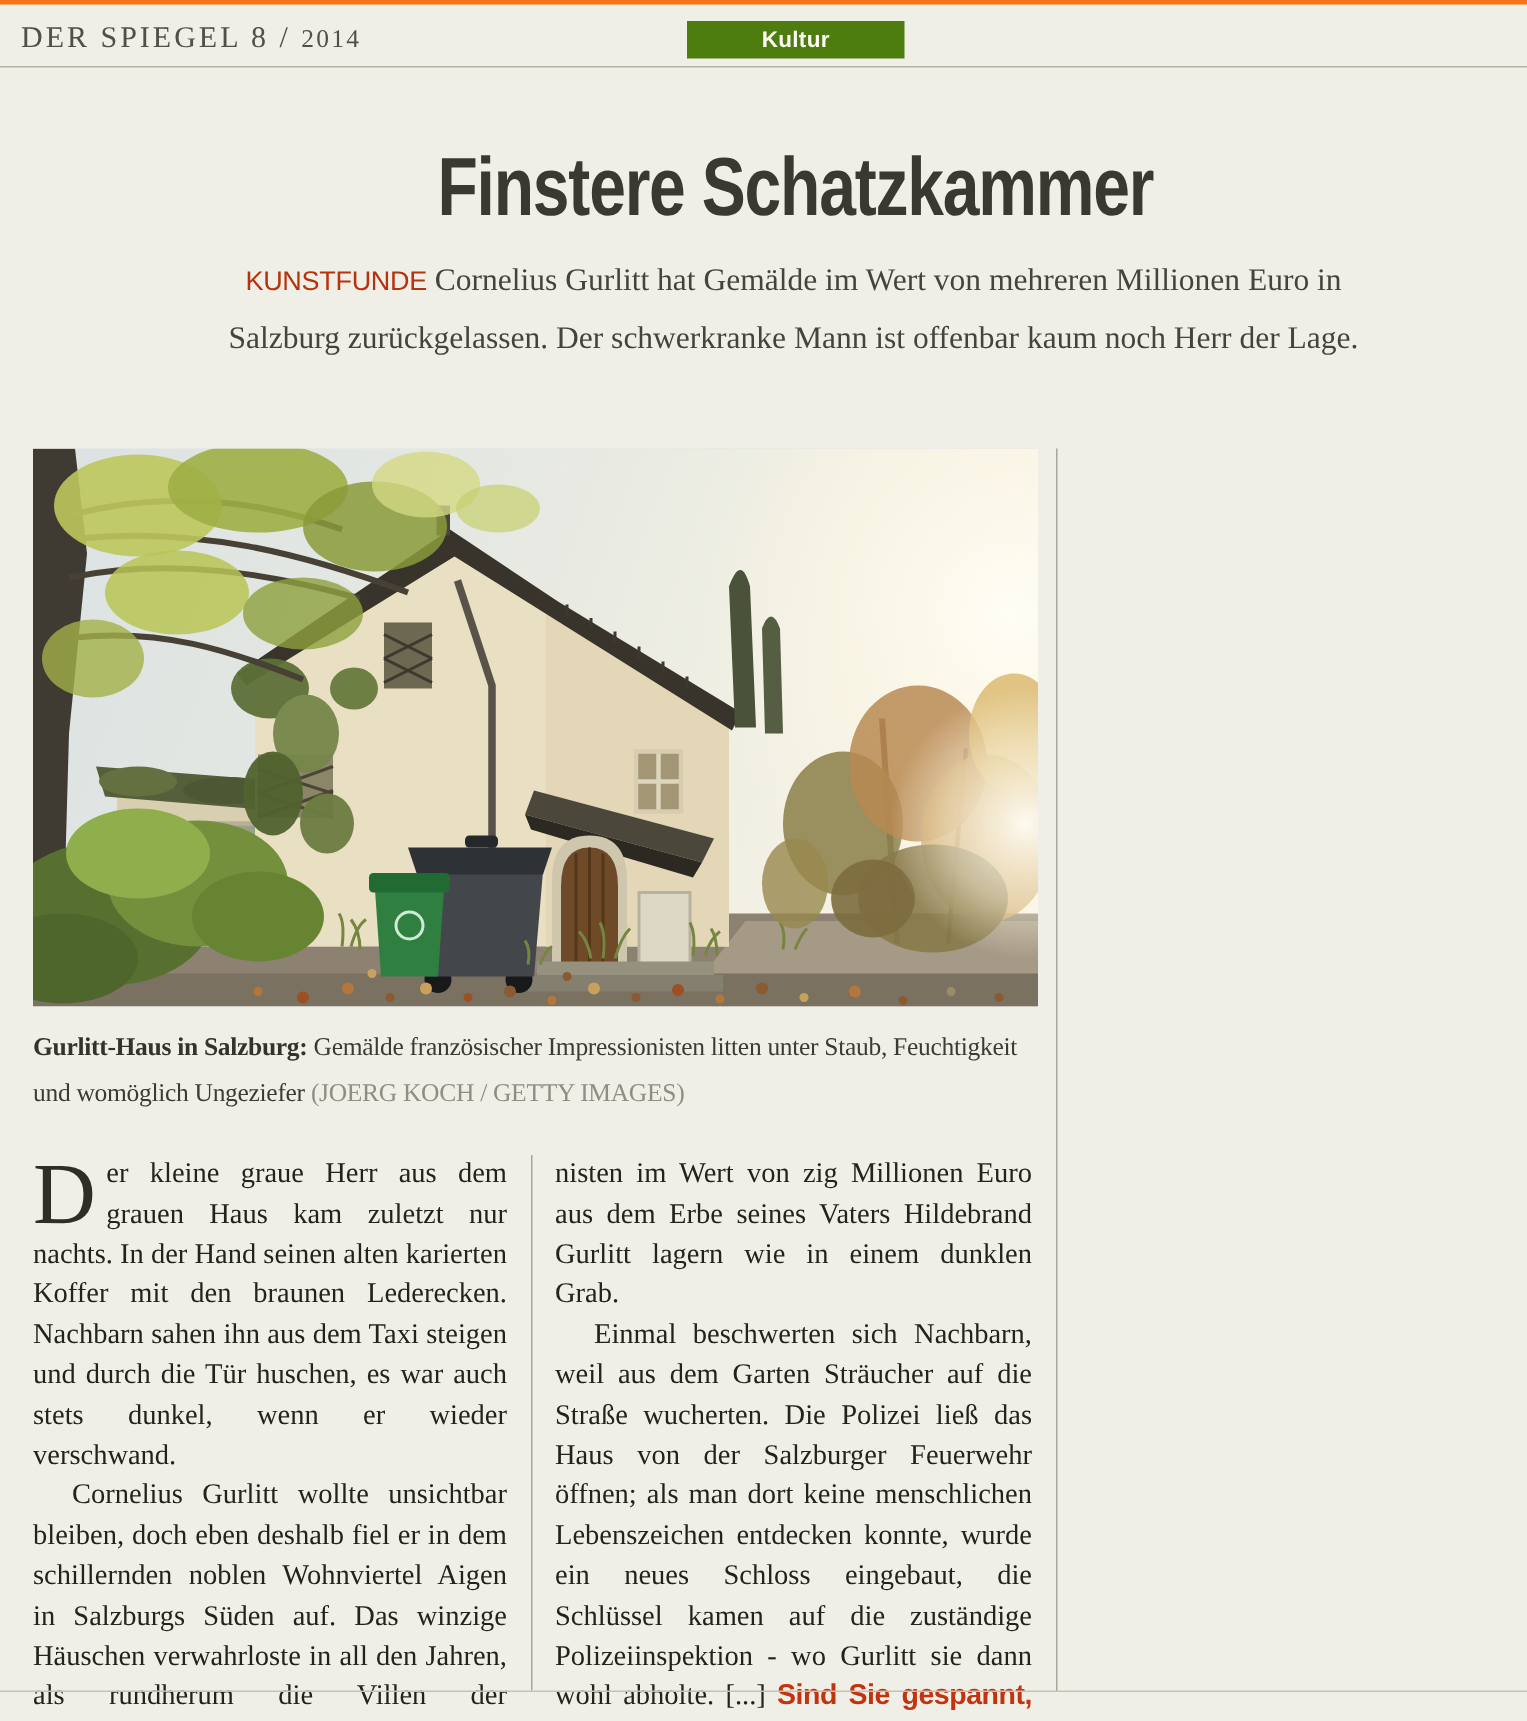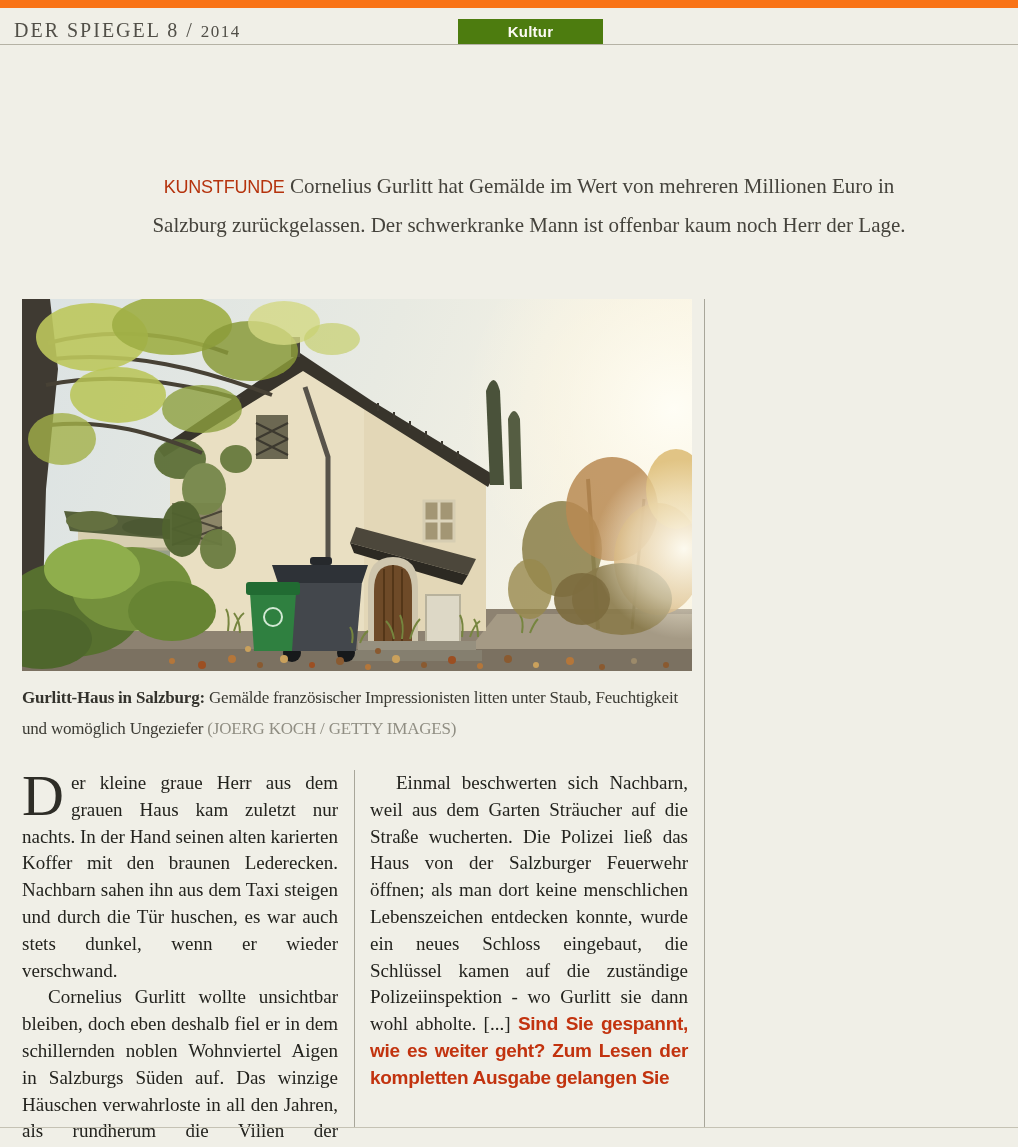--- a/index.html
+++ b/index.html
@@ -5,21 +5,21 @@
   * { margin:0; padding:0; box-sizing:border-box; }
   html,body { background:#f0efe7; }
   .page {
     position:relative; width:1018px; height:1147px;
     background:#f0efe7; overflow:hidden;
     font-family:"Liberation Serif", serif; color:#23231e;
   }
   
   .hdr {
     position:absolute; top:0; left:0; width:1018px; height:45px;
-    border-top:8px solid #f97316; border-bottom:1px solid #b5b2a5;
+    border-top:3px solid #f97316; border-bottom:1px solid #b5b2a5;
   }
   .masthead {
     position:absolute; left:14px; top:11px;
     font-family:"Liberation Serif", serif; font-size:20px;
     letter-spacing:2px; color:#514f48; white-space:nowrap;
   }
   .masthead .yr { font-size:17px; letter-spacing:1.5px; }
   .badge {
     position:absolute; left:458px; top:11px; width:145px; height:25px;
     background:#4d7c0f; color:#fdfbf4; text-align:center;
@@ -82,20 +82,21 @@
 <div class="page">
 
   <div class="hdr">
     <div class="masthead">
       <span>DER SPIEGEL 8 /</span>
       <span class="yr">2014</span>
     </div>
     <div class="badge">Kultur</div>
   </div>
 
+  <h1 class="headline"><span class="condensed">Finstere Schatzkammer</span></h1>
 
   <p class="teaser">
     <span class="kicker">KUNSTFUNDE</span>
     <span>Cornelius Gurlitt hat Gemälde im Wert von mehreren Millionen Euro in Salzburg zurückgelassen. Der schwerkranke Mann ist offenbar kaum noch Herr der Lage.</span>
   </p>
 
   <figure class="photo" title="Verwahrlostes Gurlitt-Haus in Salzburg mit Mülltonnen vor dem Eingang">
     <svg viewBox="0 0 670 372" width="670" height="372" preserveAspectRatio="none">
       <defs>
         <linearGradient id="sky" x1="0" y1="0" x2="1" y2="0.2">
@@ -309,20 +310,21 @@
   </figcaption>
 
   <div class="vrule-right"></div>
 
   <div class="columns">
     <div class="col col1">
       <p><span class="dropcap">D</span><span>er kleine graue Herr aus dem grauen Haus kam zuletzt nur nachts. In der Hand seinen alten karierten Koffer mit den braunen Lederecken. Nachbarn sahen ihn aus dem Taxi steigen und durch die Tür huschen, es war auch stets dunkel, wenn er wieder verschwand.</span></p>
       <p class="indent">Cornelius Gurlitt wollte unsichtbar bleiben, doch eben deshalb fiel er in dem schillernden noblen Wohnviertel Aigen in Salzburgs Süden auf. Das winzige Häuschen verwahrloste in all den Jahren, als rundherum die Villen der Industriellen und Sportmillionäre immer pompöser wurden. Gurlitt war Gesprächsthema in den Gärten von Aigen, aber niemand ahnte, dass dort Gemälde unter anderem französischer Impressio-</p>
     </div>
     <div class="col col2">
+      <p>nisten im Wert von zig Millionen Euro aus dem Erbe seines Vaters Hildebrand Gurlitt lagern wie in einem dunklen Grab.</p>
       <p class="indent">
         <span>Einmal beschwerten sich Nachbarn, weil aus dem Garten Sträucher auf die Straße wucherten. Die Polizei ließ das Haus von der Salzburger Feuerwehr öffnen; als man dort keine menschlichen Lebenszeichen entdecken konnte, wurde ein neues Schloss eingebaut, die Schlüssel kamen auf die zuständige Polizeiinspektion - wo Gurlitt sie dann wohl abholte. [...]</span>
         <span class="promo">
           <span>Sind Sie gespannt, wie es weiter geht? Zum Lesen der kompletten Ausgabe gelangen Sie</span>
           
           
         </span>
       </p>
     </div>
   </div>

